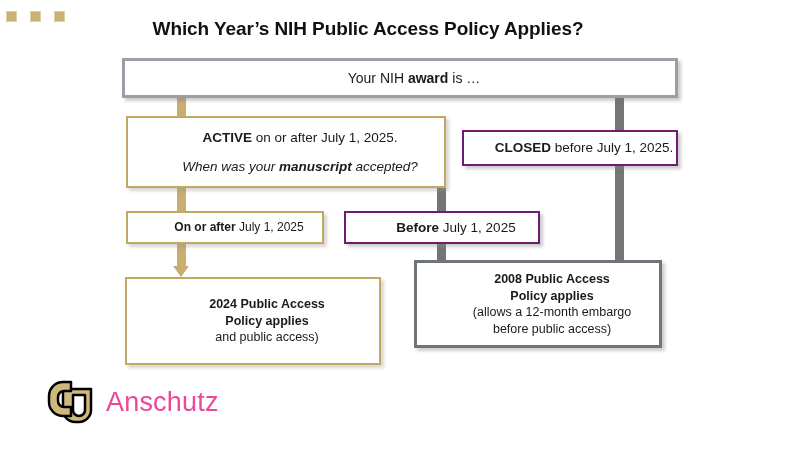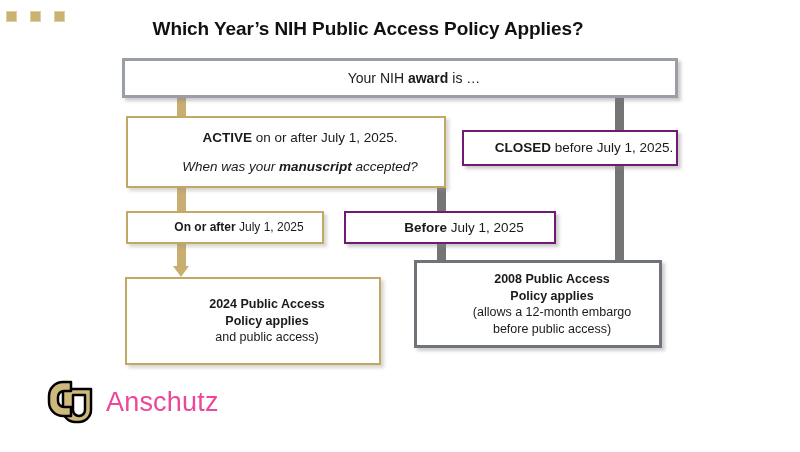--- a/index.html
+++ b/index.html
@@ -94,21 +94,21 @@
   .box.gold {
     border: 2px solid #c3a764;
     box-shadow: 3px 3px 3px rgba(150,145,130,0.36);
   }
 
   
   #box-award   { left:122px; top: 58px; width:556px; height: 40px; font-size: 14px; }
   #box-active  { left:126px; top:116px; width:320px; height: 72px; font-size: 13.5px; }
   #box-closed  { left:462px; top:130px; width:216px; height: 36px; font-size: 13.5px; }
   #box-onafter { left:126px; top:211px; width:198px; height: 33px; font-size: 12px; }
-  #box-before  { left:344px; top:211px; width:212px; height: 33px; font-size: 13.5px; }
+  #box-before  { left:344px; top:211px; width:196px; height: 33px; font-size: 13.5px; }
   #box-2024    { left:125px; top:277px; width:256px; height: 88px; font-size: 12.5px; }
   #box-2008    { left:414px; top:260px; width:248px; height: 88px; font-size: 12.5px; }
 
   .line  { display:block; white-space: nowrap; }
   .line.gap { margin-top: 11px; }
   .ital  { font-style: italic; }
   b { font-weight: bold; }
 
   
   .logo-wrap {

